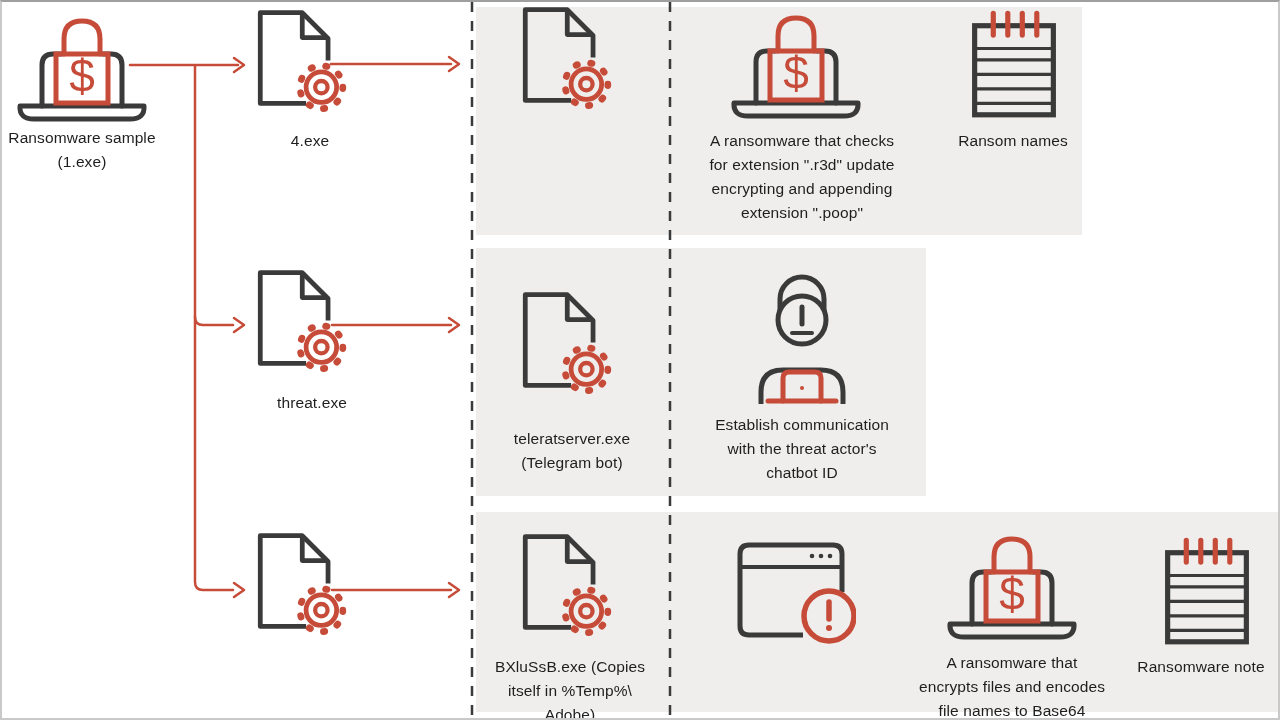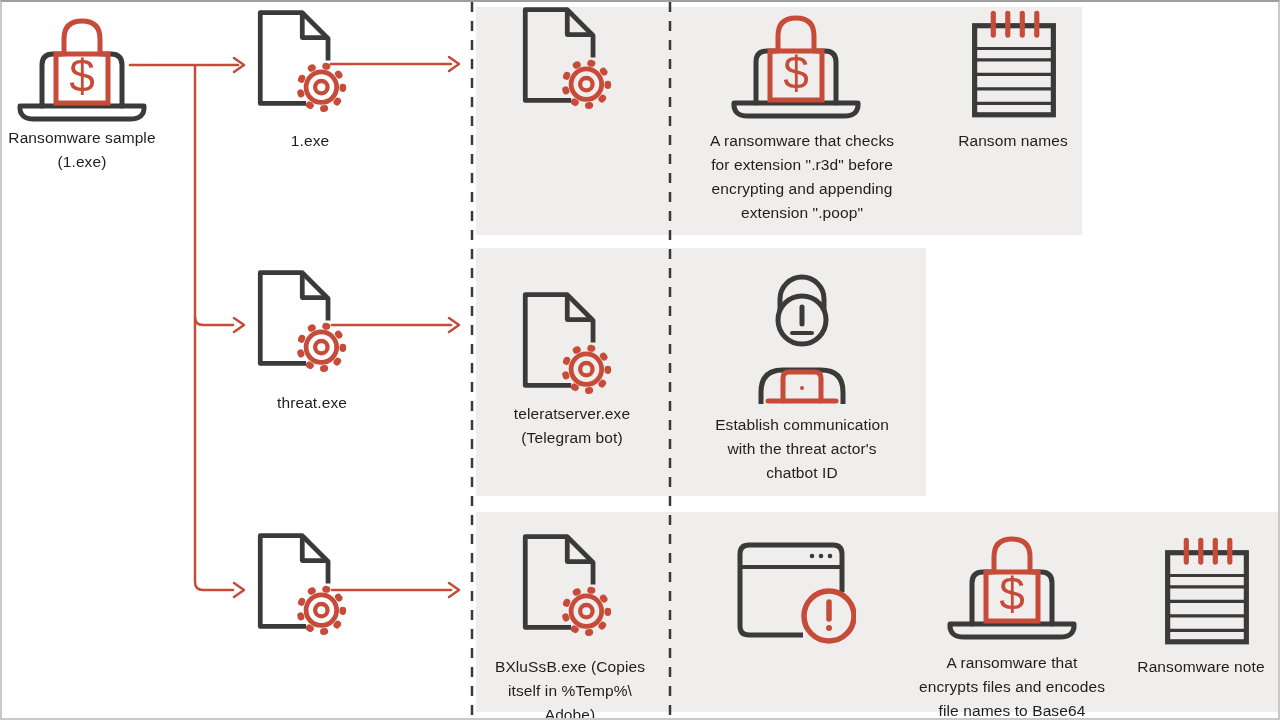--- a/index.html
+++ b/index.html
@@ -111,48 +111,48 @@
 
   <svg class="icon" style="left:10px;top:7px;width:140px;height:116px" viewBox="0 0 140 116">
       <use href="#sym-laptop-lock"></use>
     </svg>
   <div class="label" style="left:-8px;top:124px;width:176px">Ransomware sample
 (1.exe)</div>
 
   <svg class="icon" style="left:243px;top:1px;width:105px;height:113px" viewBox="0 0 110 118">
       <use href="#sym-file-gear"></use>
     </svg>
-  <div class="label" style="left:228px;top:127px;width:160px">1.exe</div>
+  <div class="label" style="left:228px;top:127px;width:160px">4.exe</div>
 
   <svg class="icon" style="left:508px;top:-2px;width:105px;height:113px" viewBox="0 0 110 118">
       <use href="#sym-file-gear"></use>
     </svg>
 
   <svg class="icon" style="left:724px;top:4px;width:140px;height:116px" viewBox="0 0 140 116">
       <use href="#sym-laptop-lock"></use>
     </svg>
   <div class="label" style="left:675px;top:127px;width:250px">A ransomware that checks
-for extension ".r3d" before
+for extension ".r3d" update
 encrypting and appending
 extension ".poop"</div>
 
   <svg class="icon" style="left:960px;top:3px;width:104px;height:116px" viewBox="0 0 100 112">
       <use href="#sym-notepad"></use>
     </svg>
   <div class="label" style="left:931px;top:127px;width:160px">Ransom names</div>
 
   <svg class="icon" style="left:243px;top:261px;width:105px;height:113px" viewBox="0 0 110 118">
       <use href="#sym-file-gear"></use>
     </svg>
   <div class="label" style="left:230px;top:389px;width:160px">threat.exe</div>
 
   <svg class="icon" style="left:508px;top:283px;width:105px;height:113px" viewBox="0 0 110 118">
       <use href="#sym-file-gear"></use>
     </svg>
-  <div class="label" style="left:460px;top:400px;width:220px">teleratserver.exe
+  <div class="label" style="left:460px;top:425px;width:220px">teleratserver.exe
 (Telegram bot)</div>
 
   <svg class="icon" style="left:735px;top:270px;width:130px;height:132px" viewBox="0 0 130 132">
       <use href="#sym-person-chat"></use>
     </svg>
   <div class="label" style="left:672px;top:411px;width:256px">Establish communication
 with the threat actor's
 chatbot ID</div>
 
   <svg class="icon" style="left:243px;top:524px;width:105px;height:113px" viewBox="0 0 110 118">

